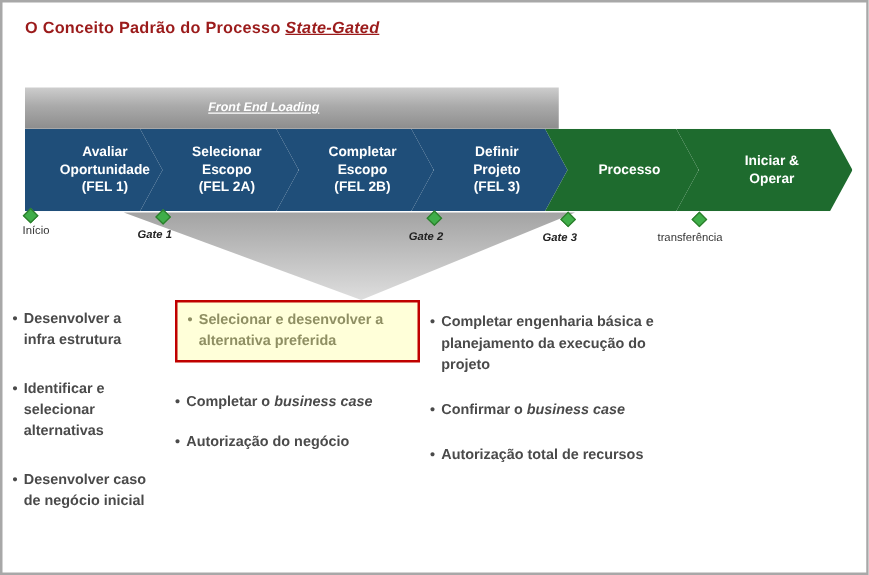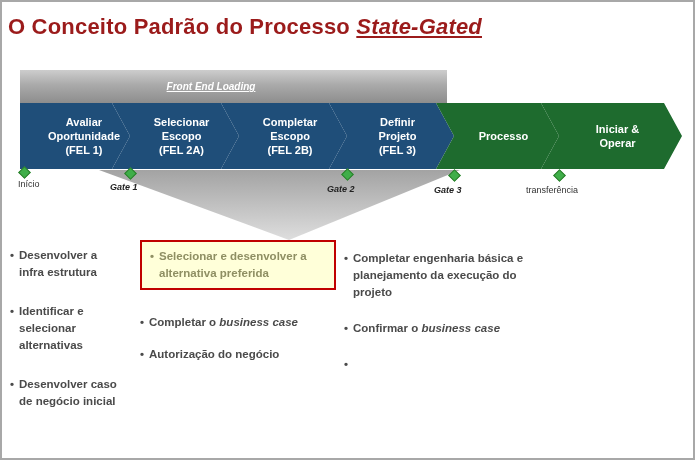--- a/index.html
+++ b/index.html
@@ -3,21 +3,21 @@
 <meta charset="utf-8">
 <style>
   html,body { margin:0; padding:0; background:#e8e8e8; }
   .stage {
     position:relative; width:695px; height:460px; background:#ffffff;
     border:2px solid #a8a8a8; box-sizing:border-box; overflow:hidden;
     font-family:"Liberation Sans", sans-serif;
   }
   
   .title {
-    position:absolute; left:6px; top:12px; font-size:22px; font-weight:bold;
+    position:absolute; left:18px; top:12px; font-size:13px; font-weight:bold;
     color:var(--title,#9b1b1b); letter-spacing:0.2px;
   }
   .title .emph { font-style:italic; text-decoration:underline; }
 
   
   .banner {
     position:absolute; left:18px; top:68px; width:427px; height:33px;
     background:linear-gradient(180deg,#cdcdcd 0%,#aaaaaa 45%,#8d8d8d 100%);
     display:flex; align-items:center; justify-content:center; z-index:1;
   }
@@ -199,16 +199,17 @@
       <span class="txt">Completar engenharia básica e
 planejamento da execução do
 projeto</span>
     </div>
     <div class="item">
       <span class="bullet">•</span>
       <span class="txt"><span>Confirmar o </span><i>business case</i></span>
     </div>
     <div class="item">
       <span class="bullet">•</span>
+      <span class="txt">Autorização total de recursos</span>
     </div>
   </div>
 
 </div>
 
 </body></html>

